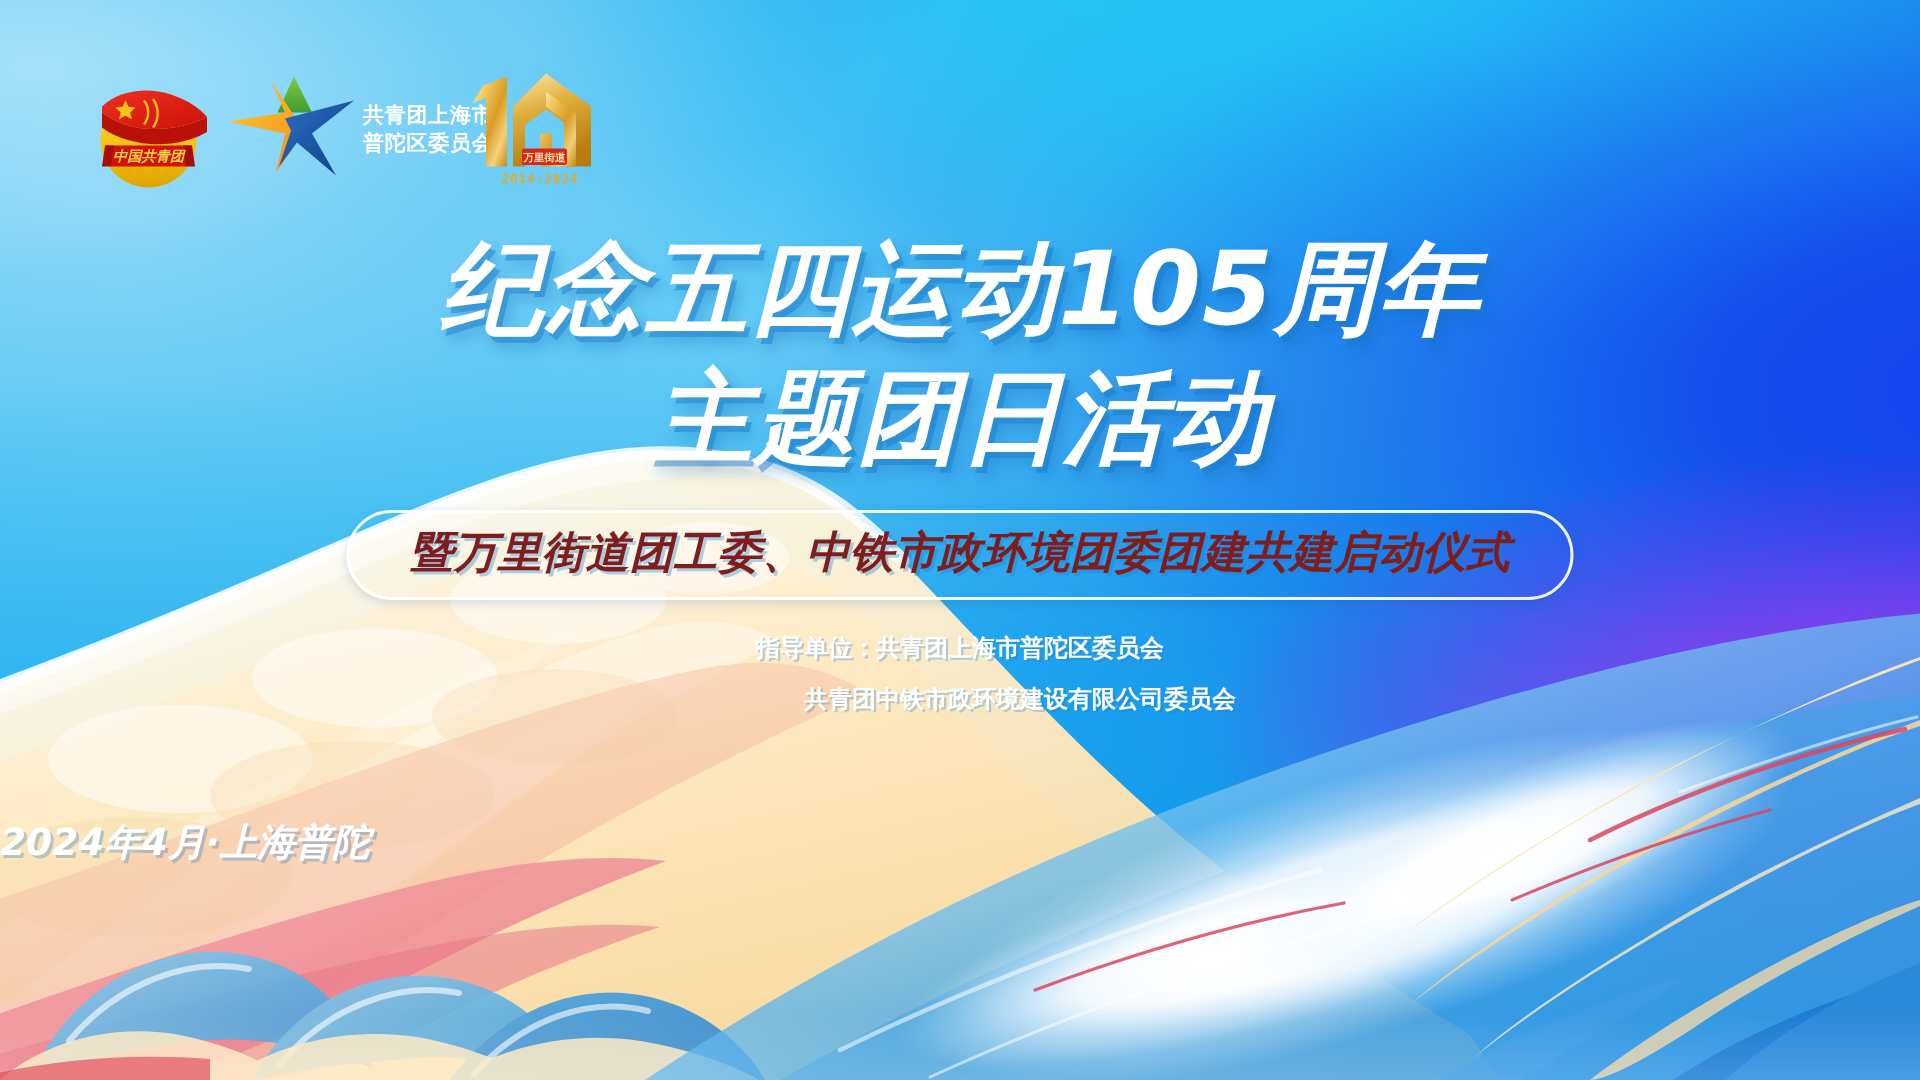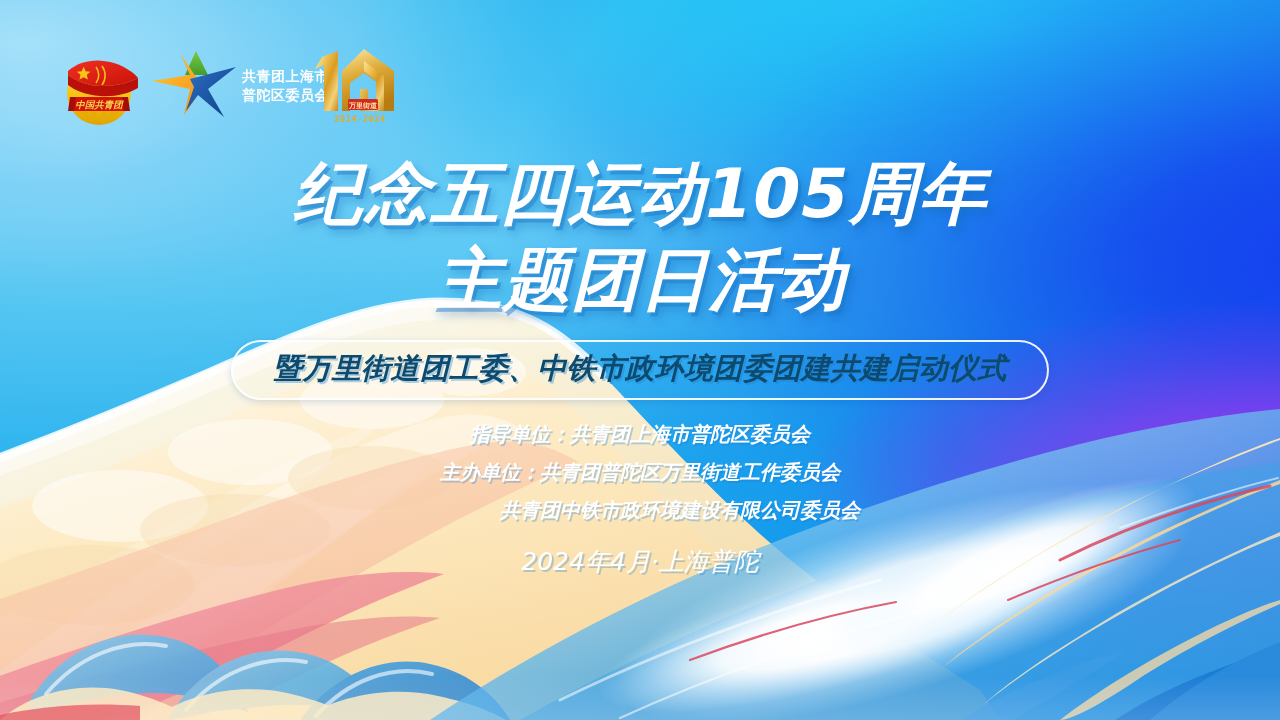--- a/index.html
+++ b/index.html
@@ -93,46 +93,45 @@
   .pill{
     display:inline-flex;align-items:center;justify-content:center;
     border:2px solid rgba(255,255,255,0.92);
     border-radius:32px;
     padding:7px 40px 9px 40px;
     box-shadow:0 2px 7px rgba(10,80,165,0.18);
   }
   .pill-text{
     font-family:"DejaVu Sans","Liberation Sans",sans-serif;
     font-weight:700;font-style:italic;
-    font-size:29px;color:#0c4a6e;
+    font-size:29px;color:#7f1d1d;
     letter-spacing:0.012em;white-space:nowrap;
     text-shadow:2px 2px 0 rgba(30,125,205,0.35);
   }
 
   
   .credits{
     position:absolute;left:0;right:0;top:424px;
     text-align:center;
   }
   .credit-line{
     font-family:"DejaVu Sans","Liberation Sans",sans-serif;
-    font-weight:700;font-style:italic;
-    font-size:20px;color:#ffffff;
+    font-weight:700;
+    font-size:16px;color:#ffffff;
     line-height:1.0;
     white-space:nowrap;
     text-shadow:1.5px 1.5px 0 rgba(30,120,200,0.30);
   }
   .credit-line + .credit-line{margin-top:18px;}
   .credit-indent{padding-left:80px;}
 
   .datecity{
     position:absolute;left:0;right:0;top:545px;
-    text-align:center;
     font-family:"DejaVu Sans","Liberation Sans",sans-serif;
-    font-weight:400;font-style:italic;
+    font-weight:700;font-style:italic;
     font-size:25px;color:#ffffff;
     white-space:nowrap;
     text-shadow:2px 2px 0 rgba(30,120,200,0.30);
   }
 </style>
 </head>
 <body>
 
 <div class="poster">
 
@@ -421,19 +420,18 @@
   </div>
 
   <div class="pill-wrap">
     <div class="pill">
       <span class="pill-text">暨万里街道团工委、中铁市政环境团委团建共建启动仪式</span>
     </div>
   </div>
 
   <div class="credits">
     <div class="credit-line">指导单位：共青团上海市普陀区委员会</div>
-    <div class="credit-line">主办单位：共青团普陀区万里街道工作委员会</div>
     <div class="credit-line credit-indent">共青团中铁市政环境建设有限公司委员会</div>
   </div>
 
   <div class="datecity">2024年4月·上海普陀</div>
 
 </div>
 
 </body></html>

